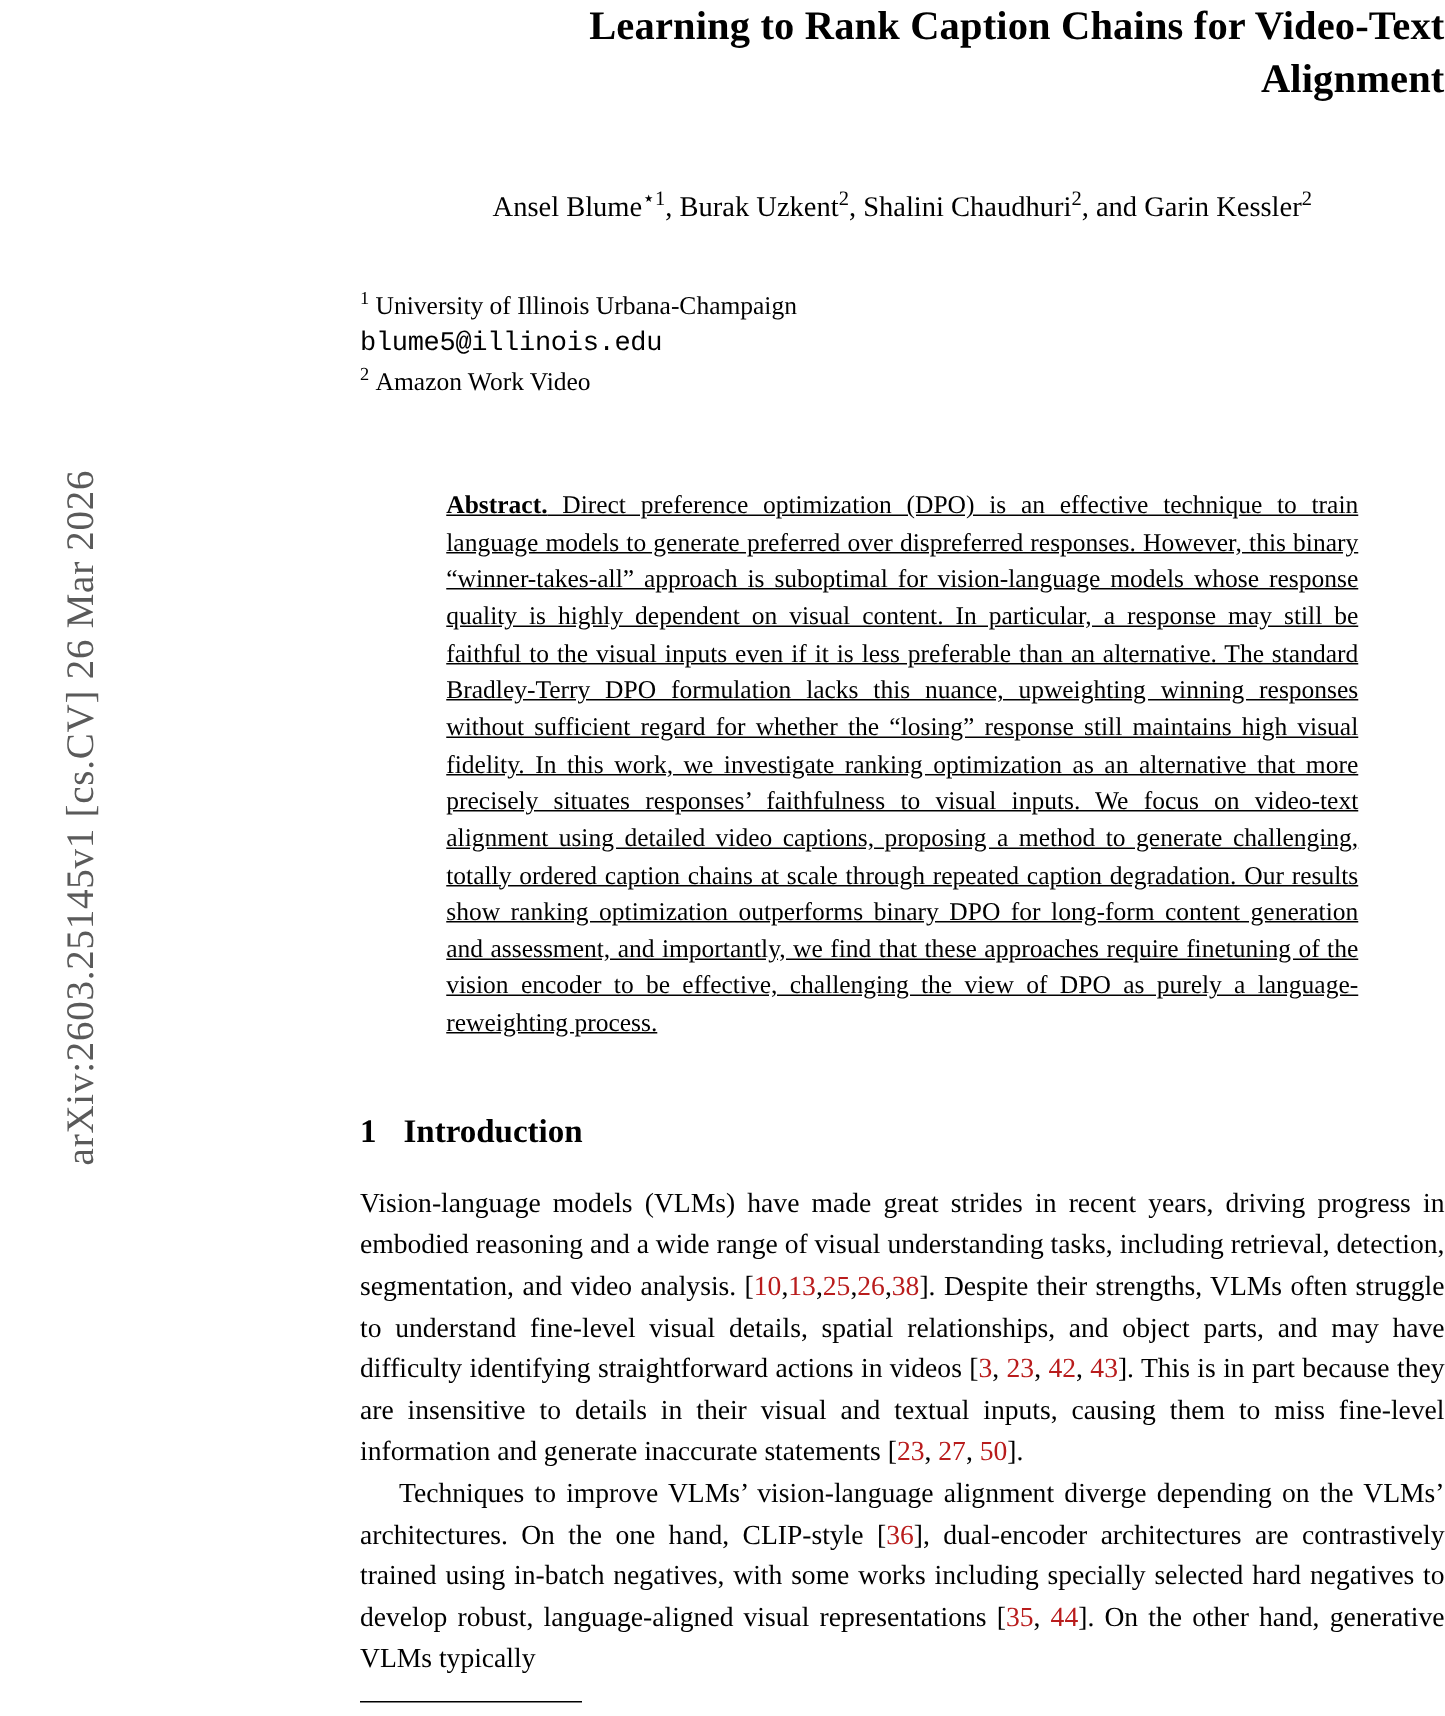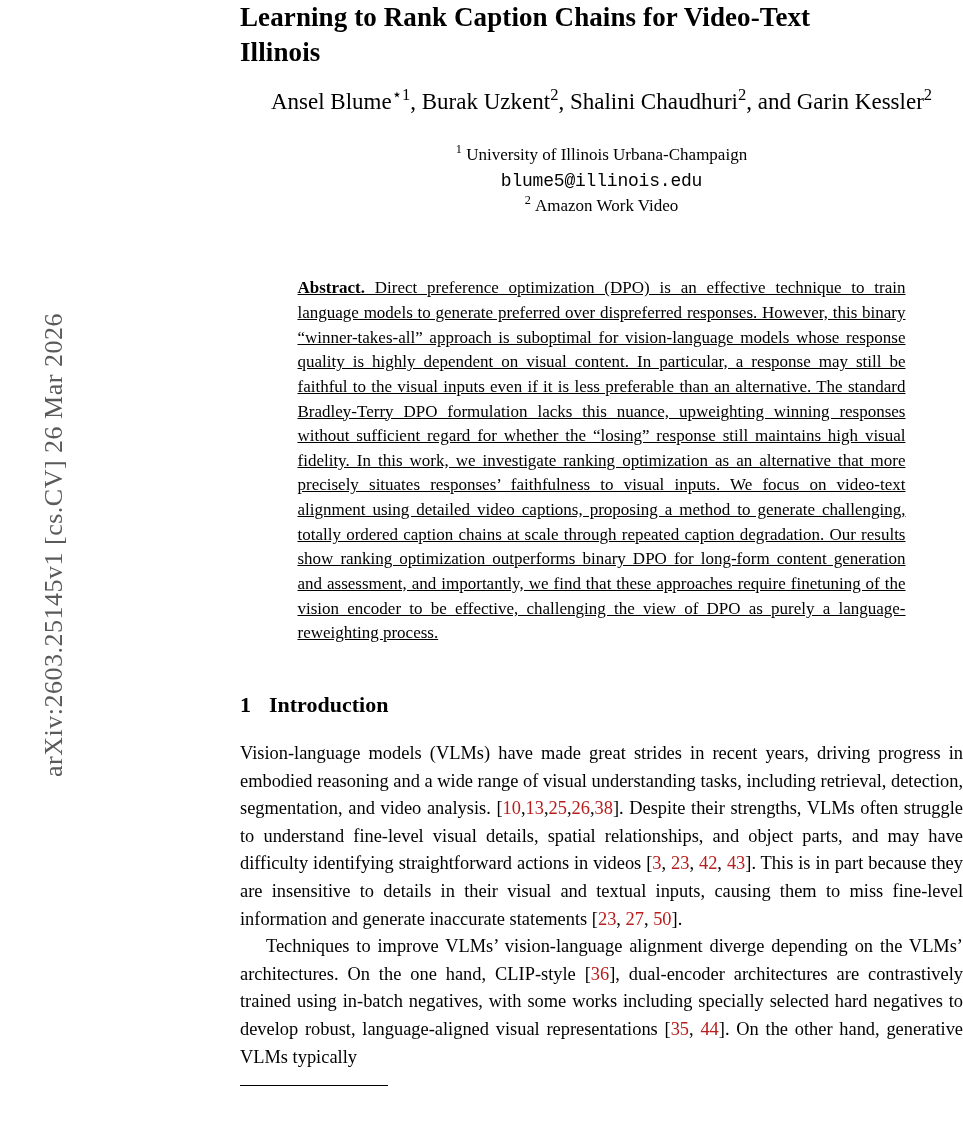--- a/index.html
+++ b/index.html
@@ -37,39 +37,39 @@
     position: absolute;
     left: 240px;
     top: 0;
     width: 723px;
     height: 1144px;
   }
 
   .title {
     font-size: 27px;
     font-weight: bold;
-    text-align: left;
+    text-align: right;
     line-height: 1.28;
     margin: 0;
     padding-top: 0px;
     letter-spacing: 0.1px;
   }
   .title-line2 { display: block; }
 
   .authors {
-    margin-top: 18px;
+    margin-top: 58px;
     text-align: center;
-    font-size: 23px;
+    font-size: 19px;
     line-height: 1.3;
   }
   sup { font-size: 0.72em; vertical-align: super; line-height: 0; }
 
   .affil {
-    margin-top: 26px;
-    text-align: center;
+    margin-top: 40px;
+    text-align: left;
     font-size: 17px;
     line-height: 1.45;
   }
   .affil .email {
     font-family: "Liberation Mono", monospace;
     font-size: 18px;
     letter-spacing: -0.2px;
   }
 
   .abstract {
@@ -118,21 +118,21 @@
 </style>
 </head>
 <body>
 
 <div class="arxiv-stamp">arXiv:2603.25145v1  [cs.CV]  26 Mar 2026</div>
 
 <div class="page">
 
   <h1 class="title">
     <span>Learning to Rank Caption Chains for Video-Text</span>
-    <span class="title-line2">Illinois</span>
+    <span class="title-line2">Alignment</span>
   </h1>
 
   <div class="authors">
     <span>Ansel Blume</span><sup>⋆1</sup><span>, </span><span>Burak Uzkent</span><sup>2</sup><span>, </span><span>Shalini Chaudhuri</span><sup>2</sup><span>, and </span><span>Garin Kessler</span><sup>2</sup>
   </div>
 
   <div class="affil">
     <div>
       <sup>1</sup>&nbsp;<span>University of Illinois Urbana-Champaign</span>
     </div>

